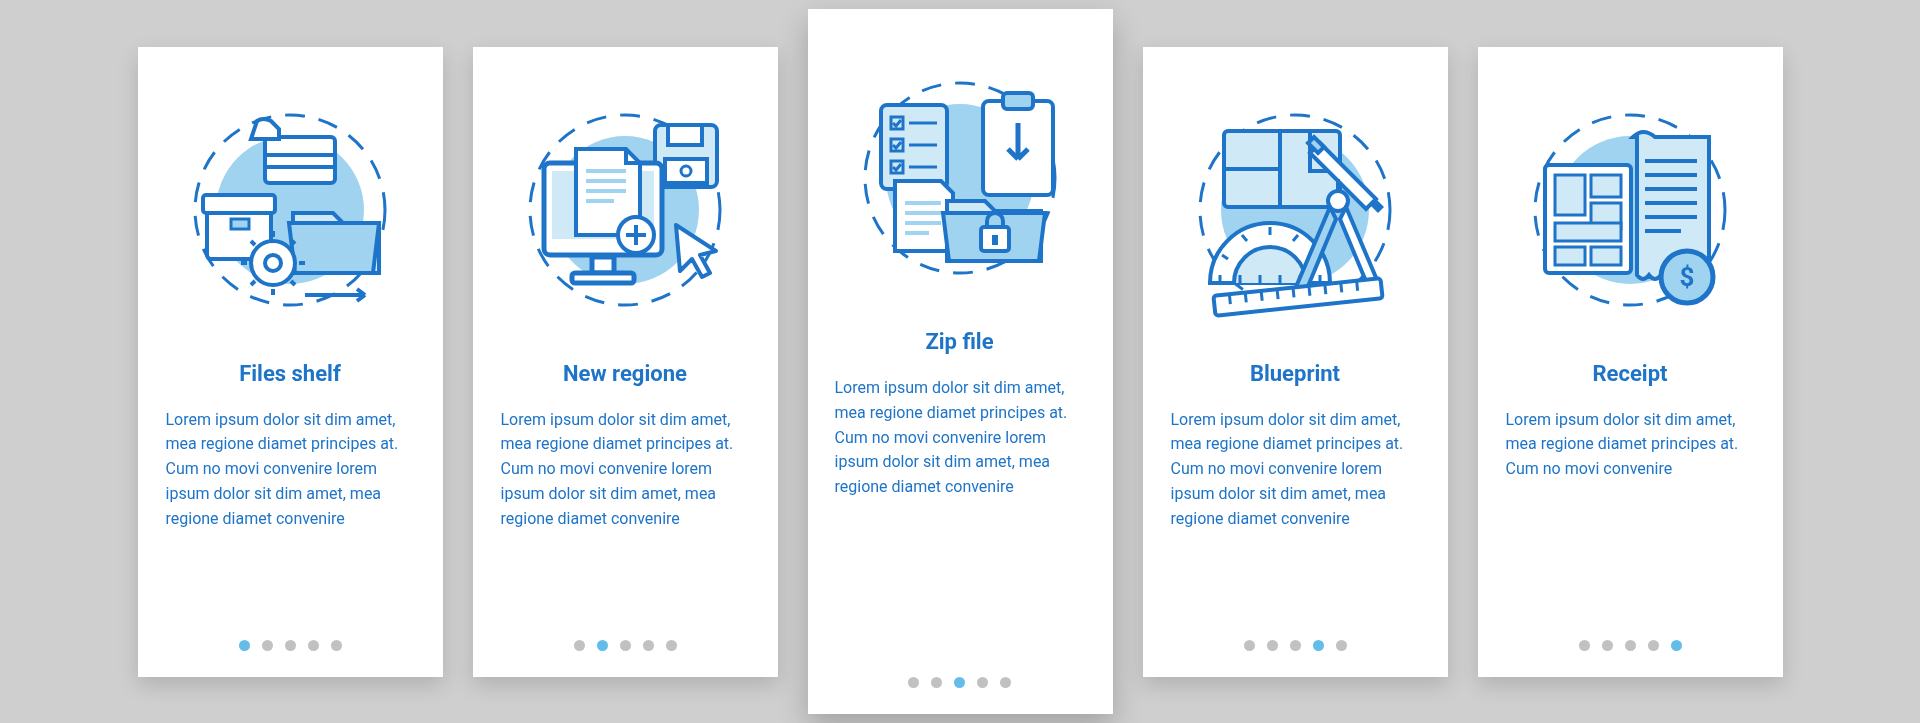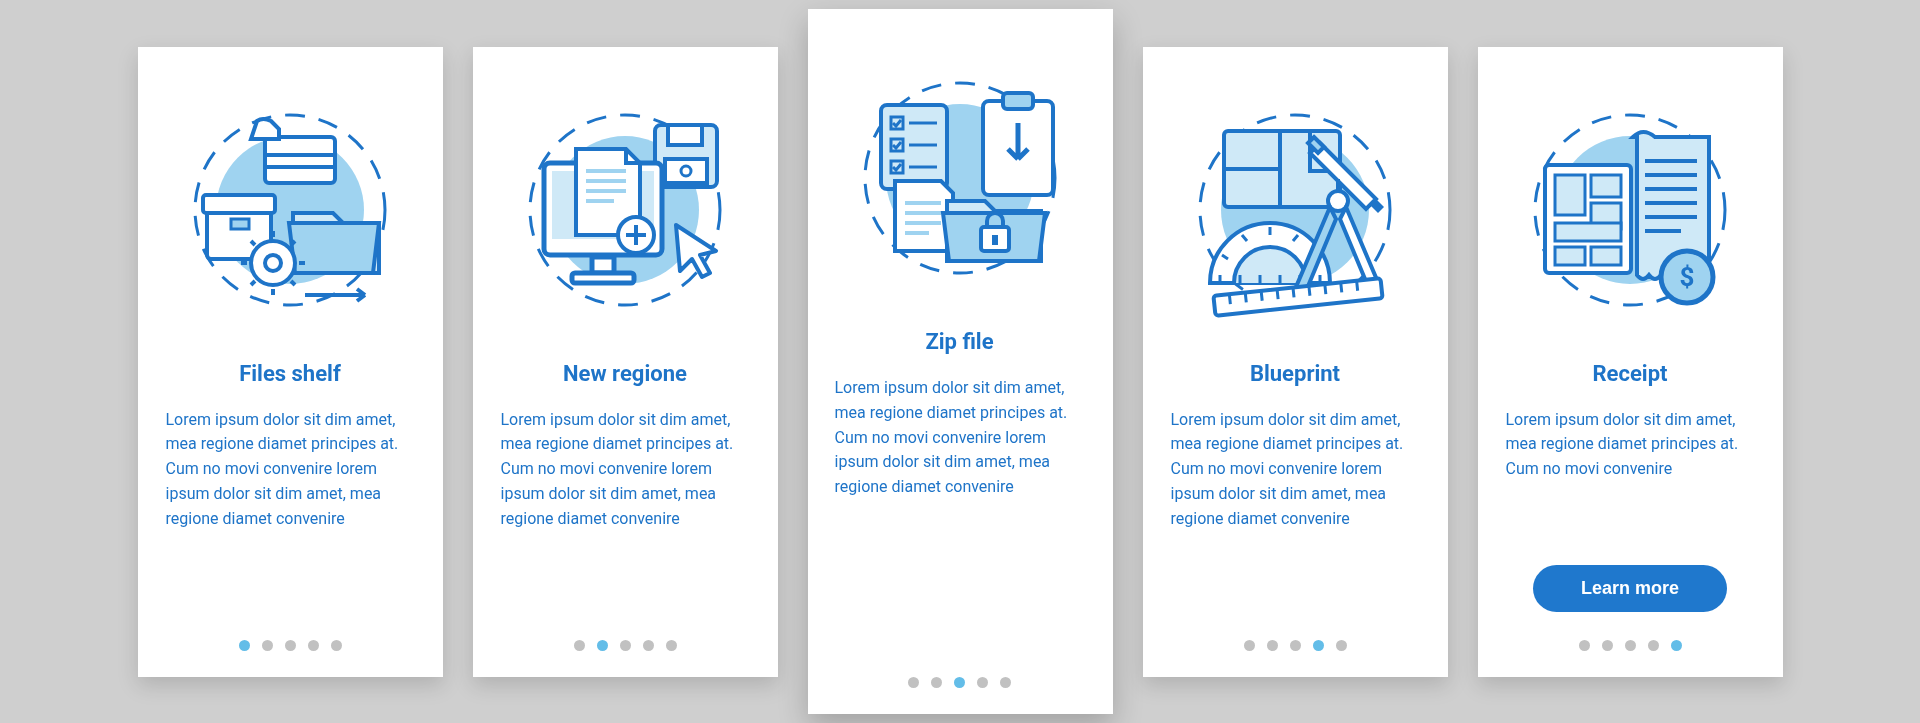--- a/index.html
+++ b/index.html
@@ -251,21 +251,20 @@
     <path d="M128 52 q10 -10 22 0 h54 v138 q-6 8 -12 0 q-6 8 -12 0 q-6 8 -12 0 q-6 8 -12 0 q-6 8 -12 0 q-6 8 -12 0 v-138 z" fill="#cfe9f7" stroke="#1e74c8" stroke-width="4"></path>
     <g stroke="#1e74c8" stroke-width="4">
         <path d="M140 76 h52 M140 90 h52 M140 104 h52 M140 118 h52 M140 132 h52 M140 146 h36"></path>
       </g>
 
     <circle cx="182" cy="192" r="26" fill="#9fd3f0" stroke="#1e74c8" stroke-width="5"></circle>
     <text x="182" y="201" text-anchor="middle" font-size="26" font-weight="700" fill="#1e74c8">$</text>
   </svg>
   <div class="title">Receipt</div>
   <div class="desc">Lorem ipsum dolor sit dim amet, mea regione diamet principes at. Cum no movi convenire</div>
-  <button class="learn-btn">Learn more</button>
   <div class="dots">
     <span class="dot"></span>
     <span class="dot"></span>
     <span class="dot"></span>
     <span class="dot"></span>
     <span class="dot active"></span>
   </div>
 </div>
 
 </body></html>

